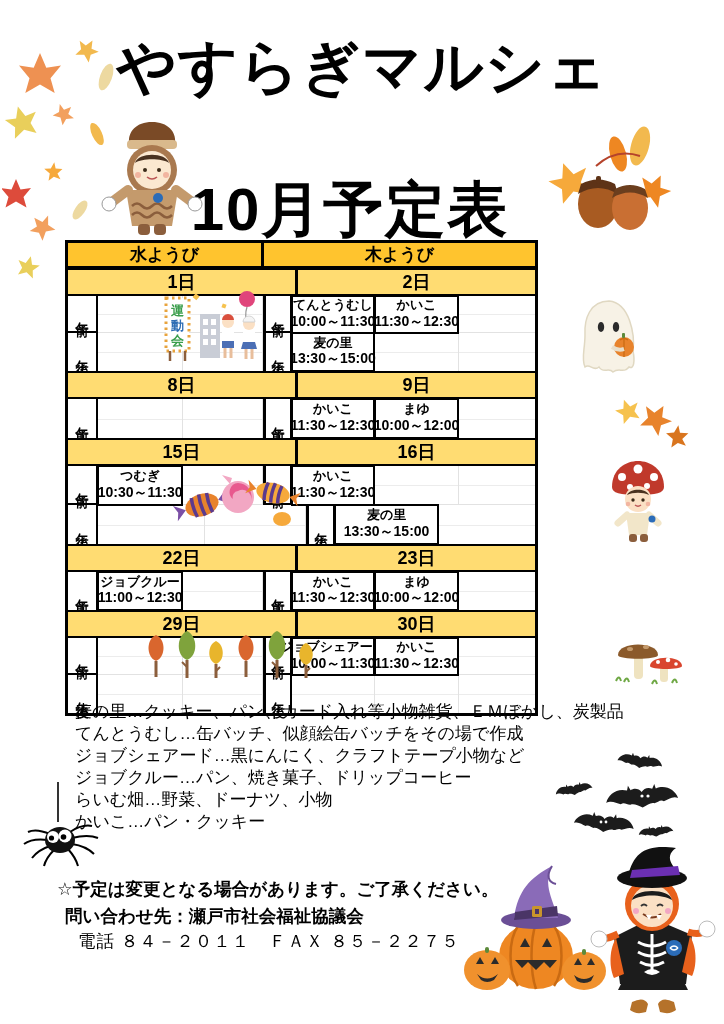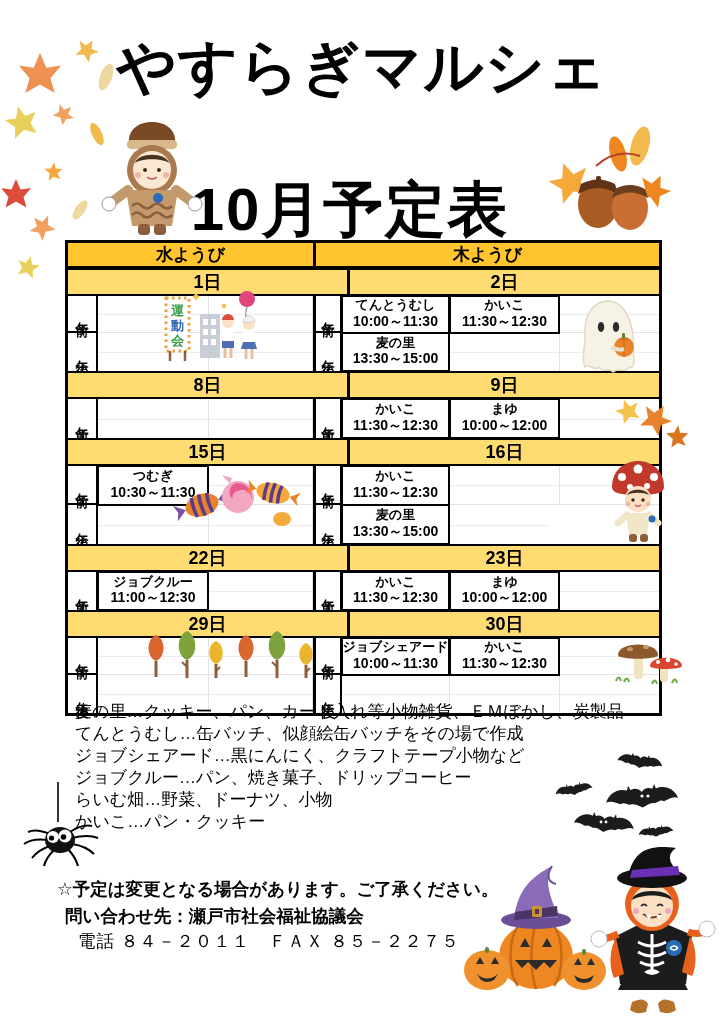--- a/index.html
+++ b/index.html
@@ -3,21 +3,21 @@
 <meta charset="utf-8">
 <style>
   html,body{margin:0;padding:0;}
   body{width:724px;height:1024px;position:relative;background:#ffffff;overflow:hidden;
        font-family:"Liberation Sans","DejaVu Sans",sans-serif;color:#000;}
   .abs{position:absolute;}
   
   .title{left:64px;top:28px;width:596px;text-align:center;font-size:59px;font-weight:900;letter-spacing:1px;}
   .subtitle{left:170px;top:130px;width:360px;text-align:center;font-size:60px;font-weight:900;letter-spacing:2px;margin-top:40px;}
   
-  .tbl{left:65px;top:240px;width:597px;border:3px solid #000;background:#fff;box-sizing:border-box;}
+  .tbl{left:65px;top:240px;width:473px;border:3px solid #000;background:#fff;box-sizing:border-box;}
   .trow{display:flex;position:relative;}
   .c{box-sizing:border-box;position:relative;}
   .w-lbl{width:30px}.w-wa{width:111px}.w-wb{width:104px}.w-tl{width:29px}.w-ta{width:108px}.w-tb{width:110px}.w-ti{width:99px}
   .hdr{background:#FFC42E;border-bottom:2px solid #000;}
   .dater{background:#FFDC72;border-top:2px solid #000;border-bottom:2px solid #000;}
   .hcell,.dcell{display:flex;align-items:center;justify-content:center;font-weight:900;box-sizing:border-box;}
   .hcell{font-size:17px;}
   .dcell{font-size:18px;margin-left:29px;}
   .thdiv{border-left:3px solid #000;}
   .lbl{font-weight:900;font-size:13px;display:flex;align-items:center;justify-content:center;

